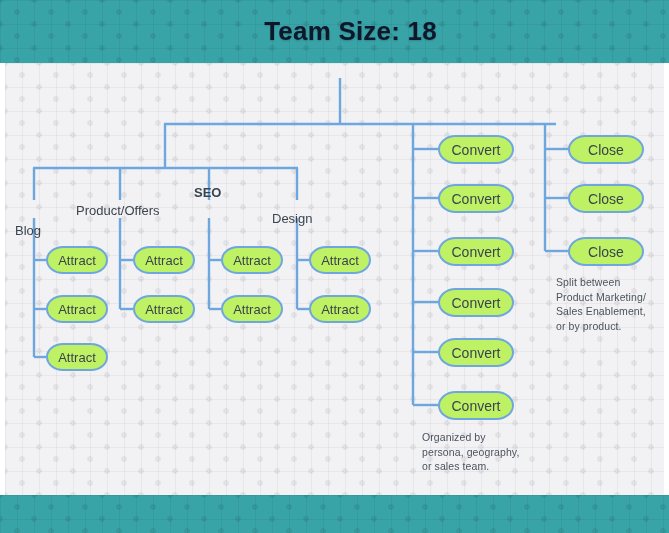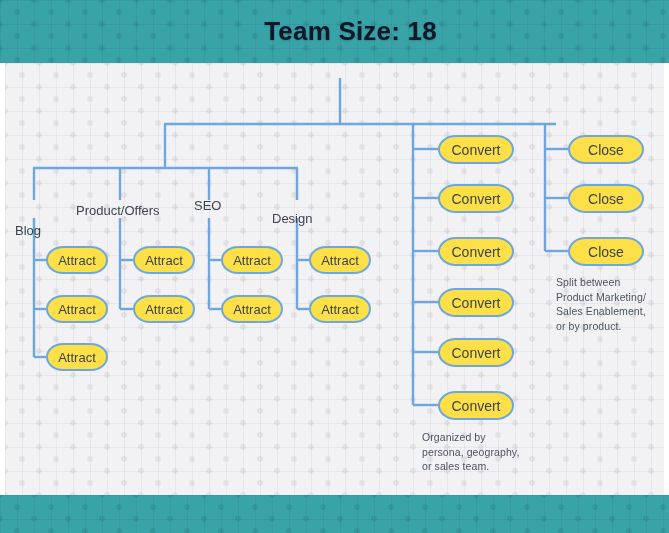--- a/index.html
+++ b/index.html
@@ -66,21 +66,21 @@
     z-index: 3;
     font-family: "Liberation Sans", sans-serif;
     margin-left: 16px;
   }
 
   
   #diagram { position: absolute; left: 0; top: 0; width: 669px; height: 533px; z-index: 4; }
 
   .node {
     position: absolute;
-    background: #fde047;
+    background: #bef264;
     border: 2px solid #6ea7dd;
     border-radius: 22px / 18px;
     color: #3a444f;
     font-size: 13px;
     display: flex; align-items: center; justify-content: center;
     white-space: nowrap;
   }
   .node.attract { width: 62px; height: 28px; font-size: 13px; }
   .node.convert { width: 76px; height: 29px; font-size: 14px; }
   .node.close   { width: 76px; height: 29px; font-size: 14px; }
@@ -159,21 +159,21 @@
       <line x1="413" y1="405" x2="438" y2="405"></line>
 
       <line x1="545" y1="124" x2="545" y2="251"></line>
       <line x1="545" y1="149" x2="568" y2="149"></line>
       <line x1="545" y1="198" x2="568" y2="198"></line>
       <line x1="545" y1="251" x2="568" y2="251"></line>
     </svg>
 
     <div class="col-label" style="left:15px; top:203px;margin-top:20px;">Blog</div>
     <div class="col-label" style="left:76px; top:203px;">Product/Offers</div>
-    <div class="col-label" style="left:194px; top:198px;">SEO</div>
+    <div class="col-label" style="left:194px; top:185px;font-weight:bold;">SEO</div>
     <div class="col-label" style="left:272px; top:203px;margin-top:8px;">Design</div>
 
     <div class="node attract" style="left:46px;  top:246px;">Attract</div>
     <div class="node attract" style="left:46px;  top:295px;">Attract</div>
     <div class="node attract" style="left:46px;  top:343px;">Attract</div>
 
     <div class="node attract" style="left:133px; top:246px;">Attract</div>
     <div class="node attract" style="left:133px; top:295px;">Attract</div>
 
     <div class="node attract" style="left:221px; top:246px;">Attract</div>

